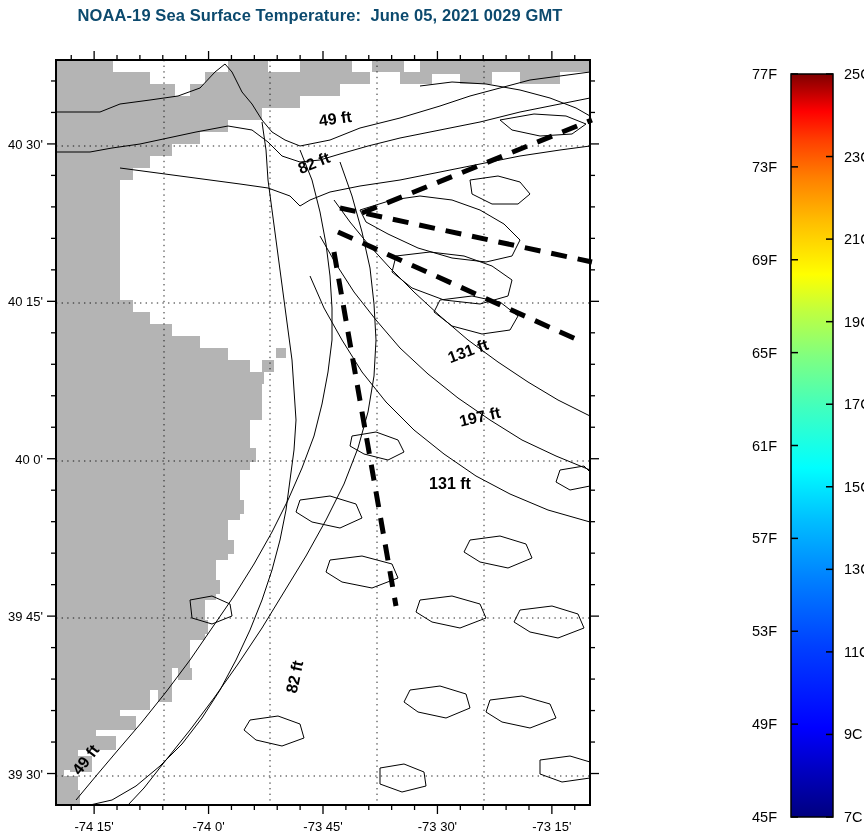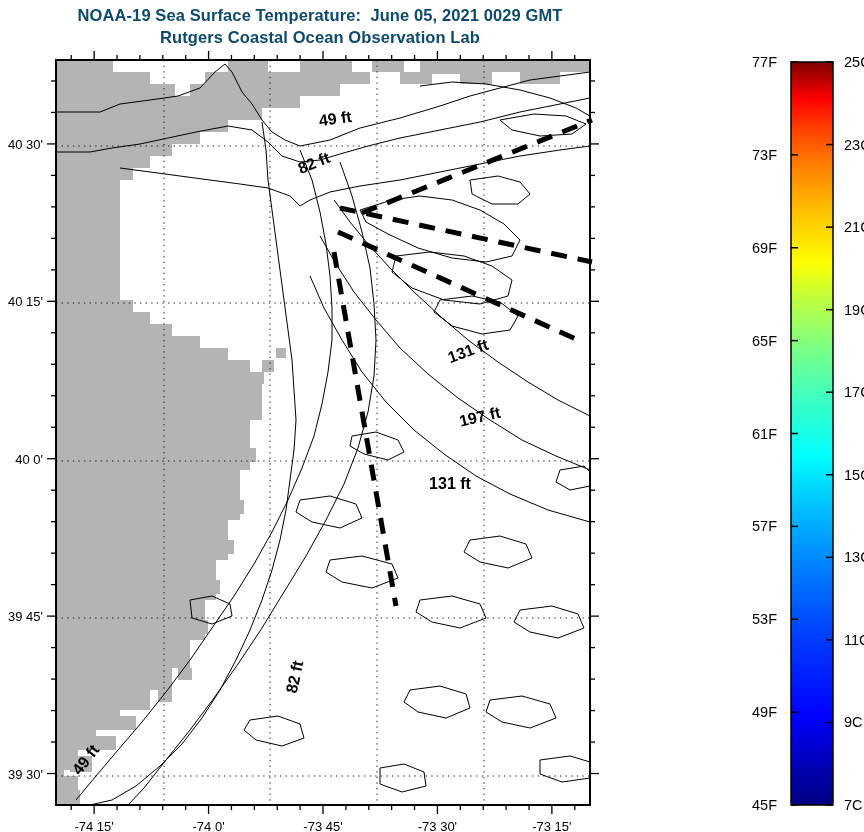--- a/index.html
+++ b/index.html
@@ -4,33 +4,32 @@
 <style>
   html,body{margin:0;padding:0;background:#ffffff;}
   body{width:864px;height:832px;position:relative;overflow:hidden;
        font-family:"Liberation Sans",sans-serif;}
 
   #title-block{position:absolute;left:0;top:4px;width:640px;text-align:center;}
   .title-line{color:#0c4a6e;font-weight:bold;font-size:16.5px;line-height:22px;
               letter-spacing:0.1px;white-space:pre;}
 
   #map-wrap{position:absolute;left:0;top:0;width:640px;height:832px;}
-  #cbar-wrap{position:absolute;left:640px;top:0;width:224px;height:800px;}
+  #cbar-wrap{position:absolute;left:640px;top:12px;width:224px;height:800px;}
 
   svg{display:block;}
   .axlabel{font-family:"Liberation Sans",sans-serif;font-size:13px;fill:#000;}
   .cblabel{font-family:"Liberation Sans",sans-serif;font-size:14.5px;fill:#000;}
   .depthlab{font-family:"Liberation Sans",sans-serif;font-weight:bold;font-size:16px;fill:#000;}
 </style>
 </head>
 <body>
 
 <div id="title-block">
   <div class="title-line">NOAA-19 Sea Surface Temperature:  June 05, 2021 0029 GMT</div>
-  <div class="title-line">Rutgers Coastal Ocean Observation Lab</div>
 </div>
 
 <div id="map-wrap">
   <svg id="map-svg" width="640" height="832" viewBox="0 0 640 832">
 
     <rect x="56" y="60" width="534" height="745" fill="#ffffff"></rect>
 
     <g fill="#b4b4b4">
 
       <path d="M56,60 L113,60 L113,72 L150,72 L150,84 L175,84 L175,96

